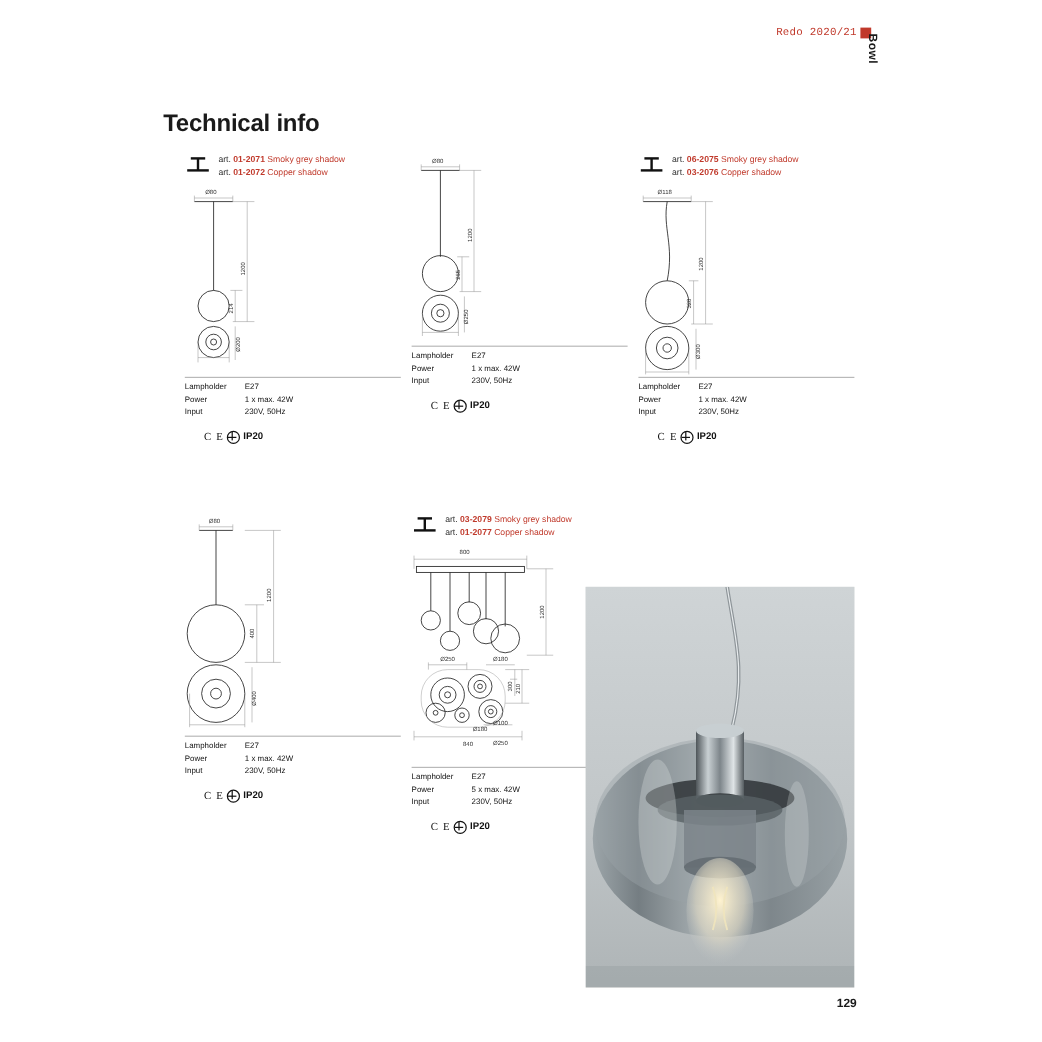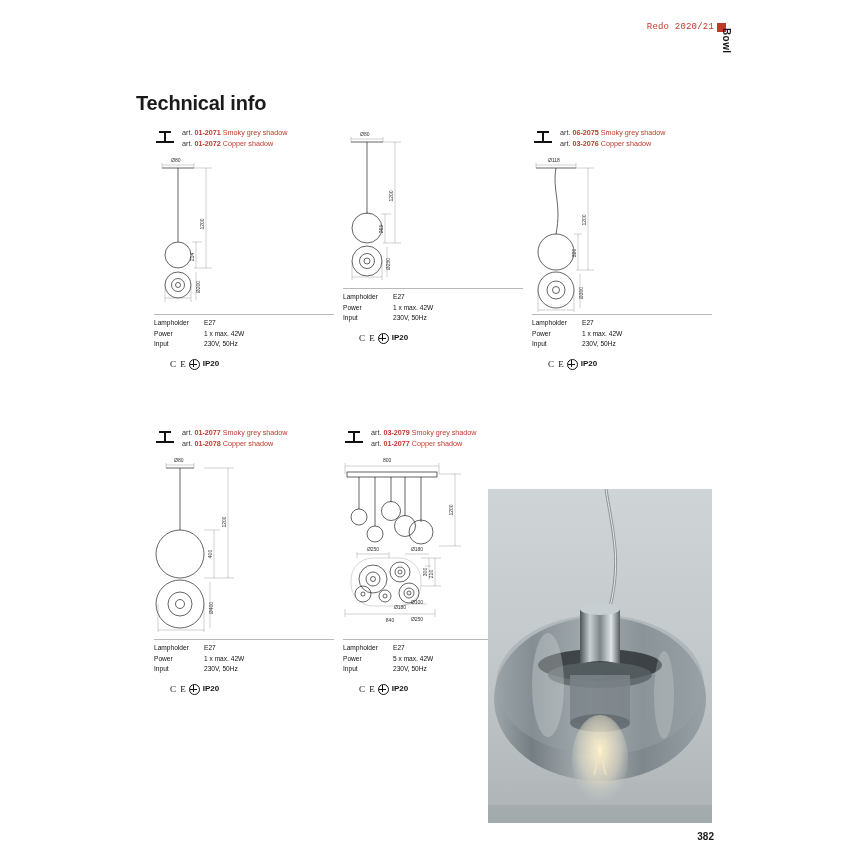--- a/index.html
+++ b/index.html
@@ -440,39 +440,20 @@
       </div>
       <div class="certs">
         <span class="ce">C E</span>
         <span class="globe"></span>
         <span class="ip">IP20</span>
       </div>
     </div>
   </div>
 
   <div class="block w-col1 row2">
-    <div class="art-head">
-      <div class="art-icon">
-        <span class="cap"></span>
-          <span class="stem"></span>
-          <span class="bar"></span>
-      </div>
-      <div class="art-lines">
-        <div>
-          <span class="lbl">art.</span>
-          <span class="code">01-2077</span>
-          <span class="fin">Smoky grey shadow</span>
-        </div>
-        <div>
-          <span class="lbl">art.</span>
-          <span class="code">01-2078</span>
-          <span class="fin">Copper shadow</span>
-        </div>
-      </div>
-    </div>
 
     <div class="drawing">
       <svg width="180" height="185" viewBox="0 0 180 185">
         <g stroke="#222" fill="none" stroke-width="0.7">
           <line x1="12" y1="14" x2="40" y2="14"></line>
           <line x1="26" y1="14" x2="26" y2="76"></line>
           <circle cx="26" cy="100" r="24"></circle>
           <circle cx="26" cy="150" r="24"></circle>
           <circle cx="26" cy="150" r="12"></circle>
           <circle cx="26" cy="150" r="4.5"></circle>
@@ -674,15 +655,15 @@
       <rect x="82" y="186" width="60" height="48" fill="#7b848a" opacity="0.85"></rect>
       <ellipse cx="112" cy="234" rx="30" ry="9" fill="#646d72" opacity="0.9"></ellipse>
       <ellipse cx="112" cy="270" rx="28" ry="44" fill="url(#bulb)"></ellipse>
       <path d="M106 250 q6 18 0 36 M118 250 q-6 18 0 36" stroke="#f0e4bd" stroke-width="1.6" fill="none" opacity="0.9"></path>
       <ellipse cx="60" cy="196" rx="16" ry="52" fill="#d3d9db" opacity="0.35"></ellipse>
       <ellipse cx="176" cy="206" rx="10" ry="44" fill="#e2e7e9" opacity="0.25"></ellipse>
       <rect x="0" y="316" width="224" height="18" fill="#9aa1a3" opacity="0.5"></rect>
     </svg>
   </div>
 
-  <div class="page-num">382</div>
+  <div class="page-num">129</div>
 
 </div>
 
 </body></html>

